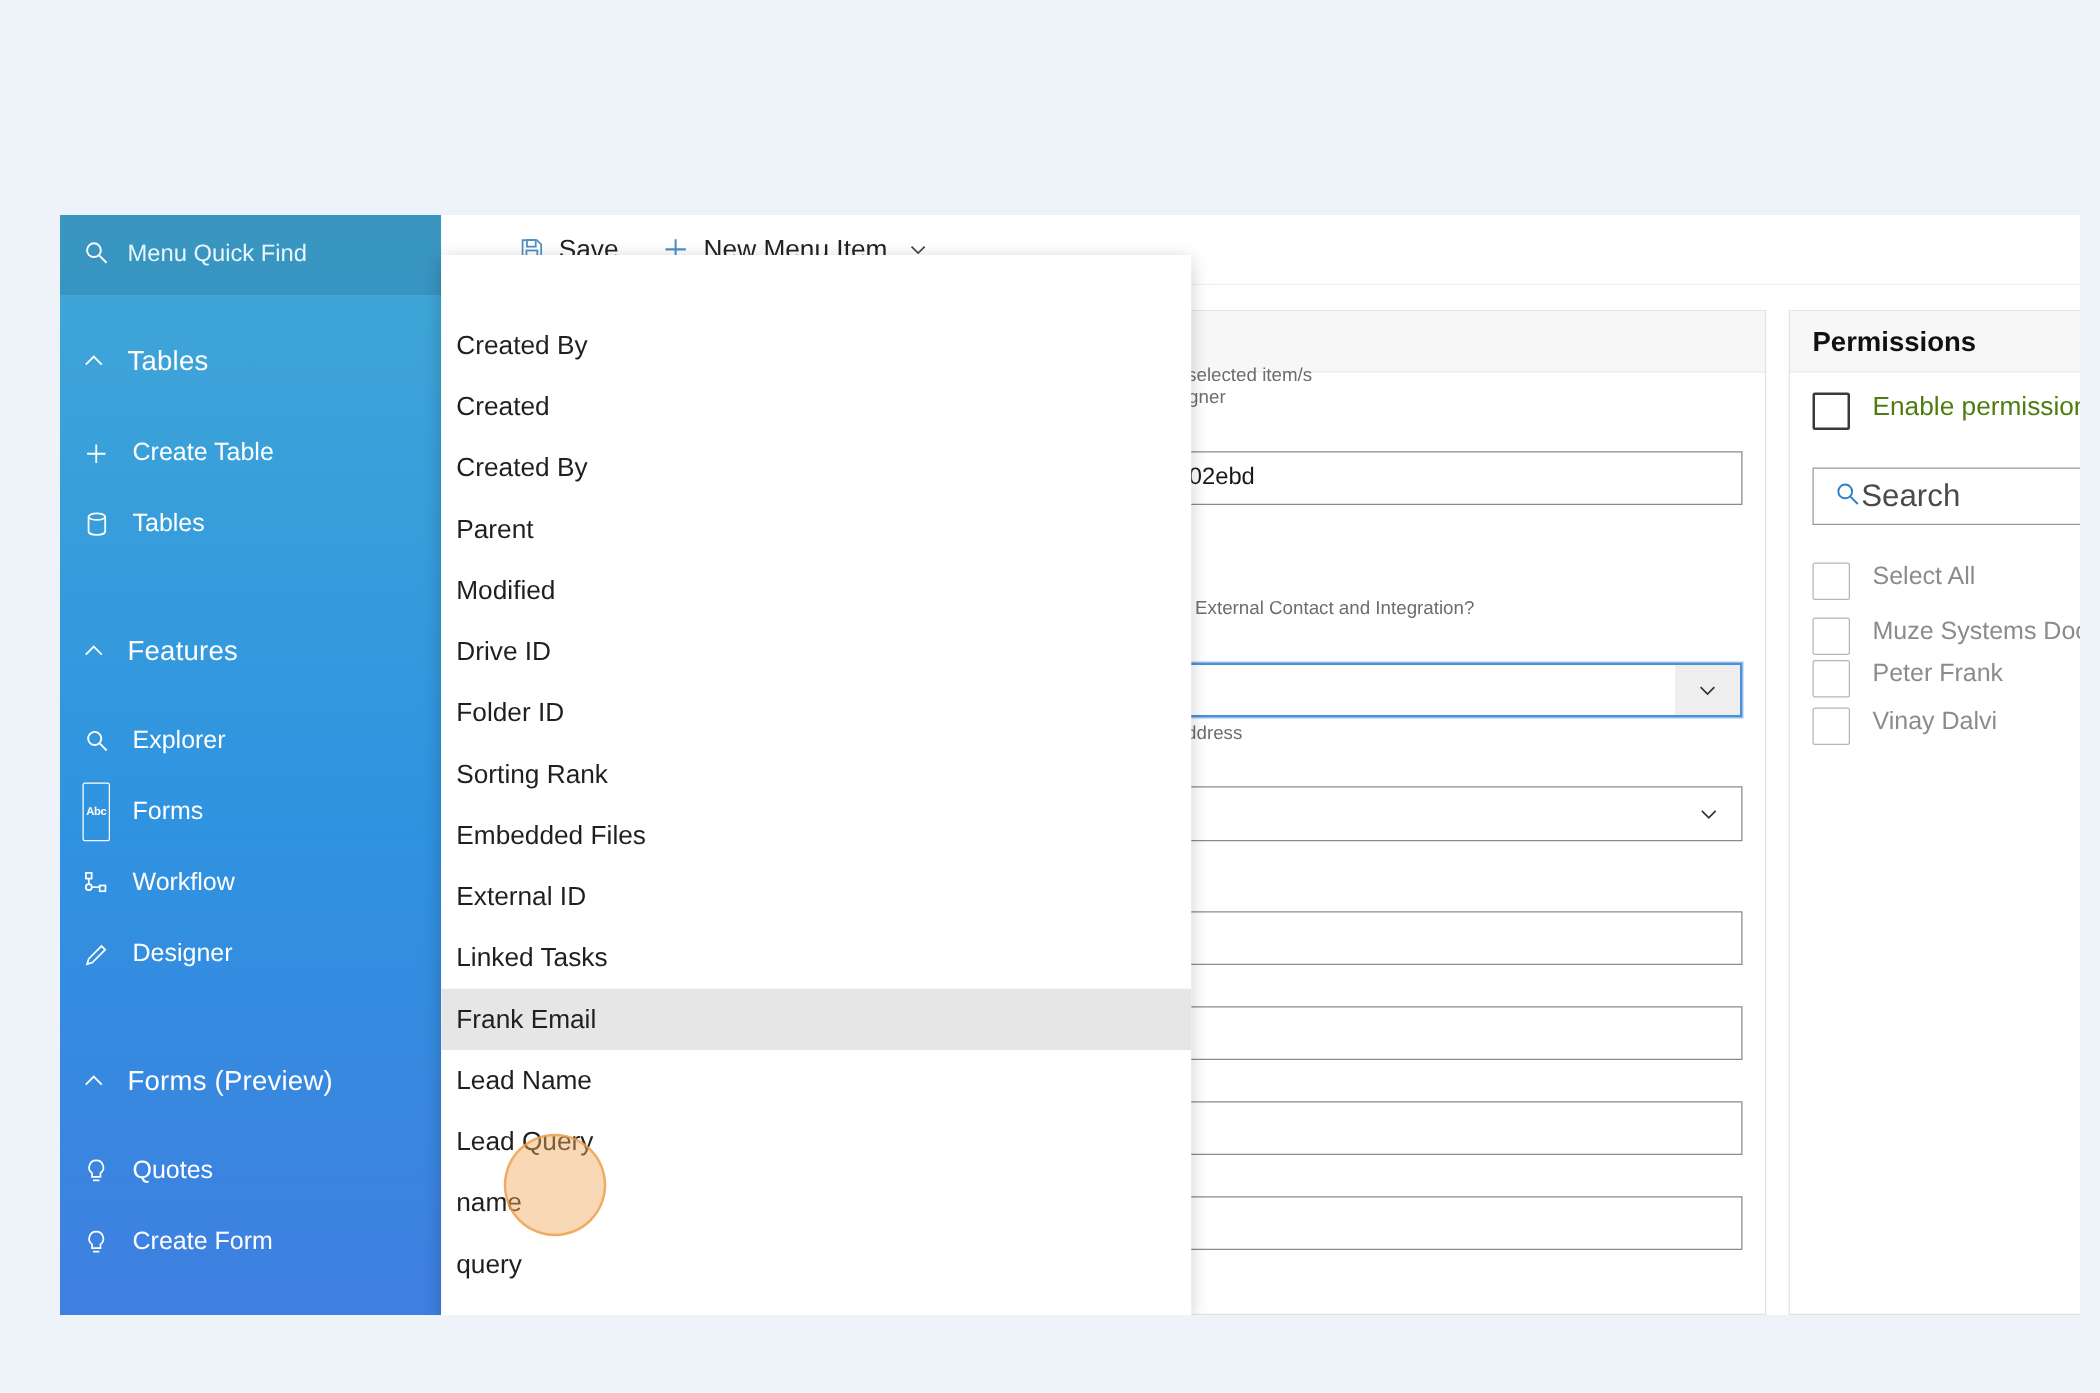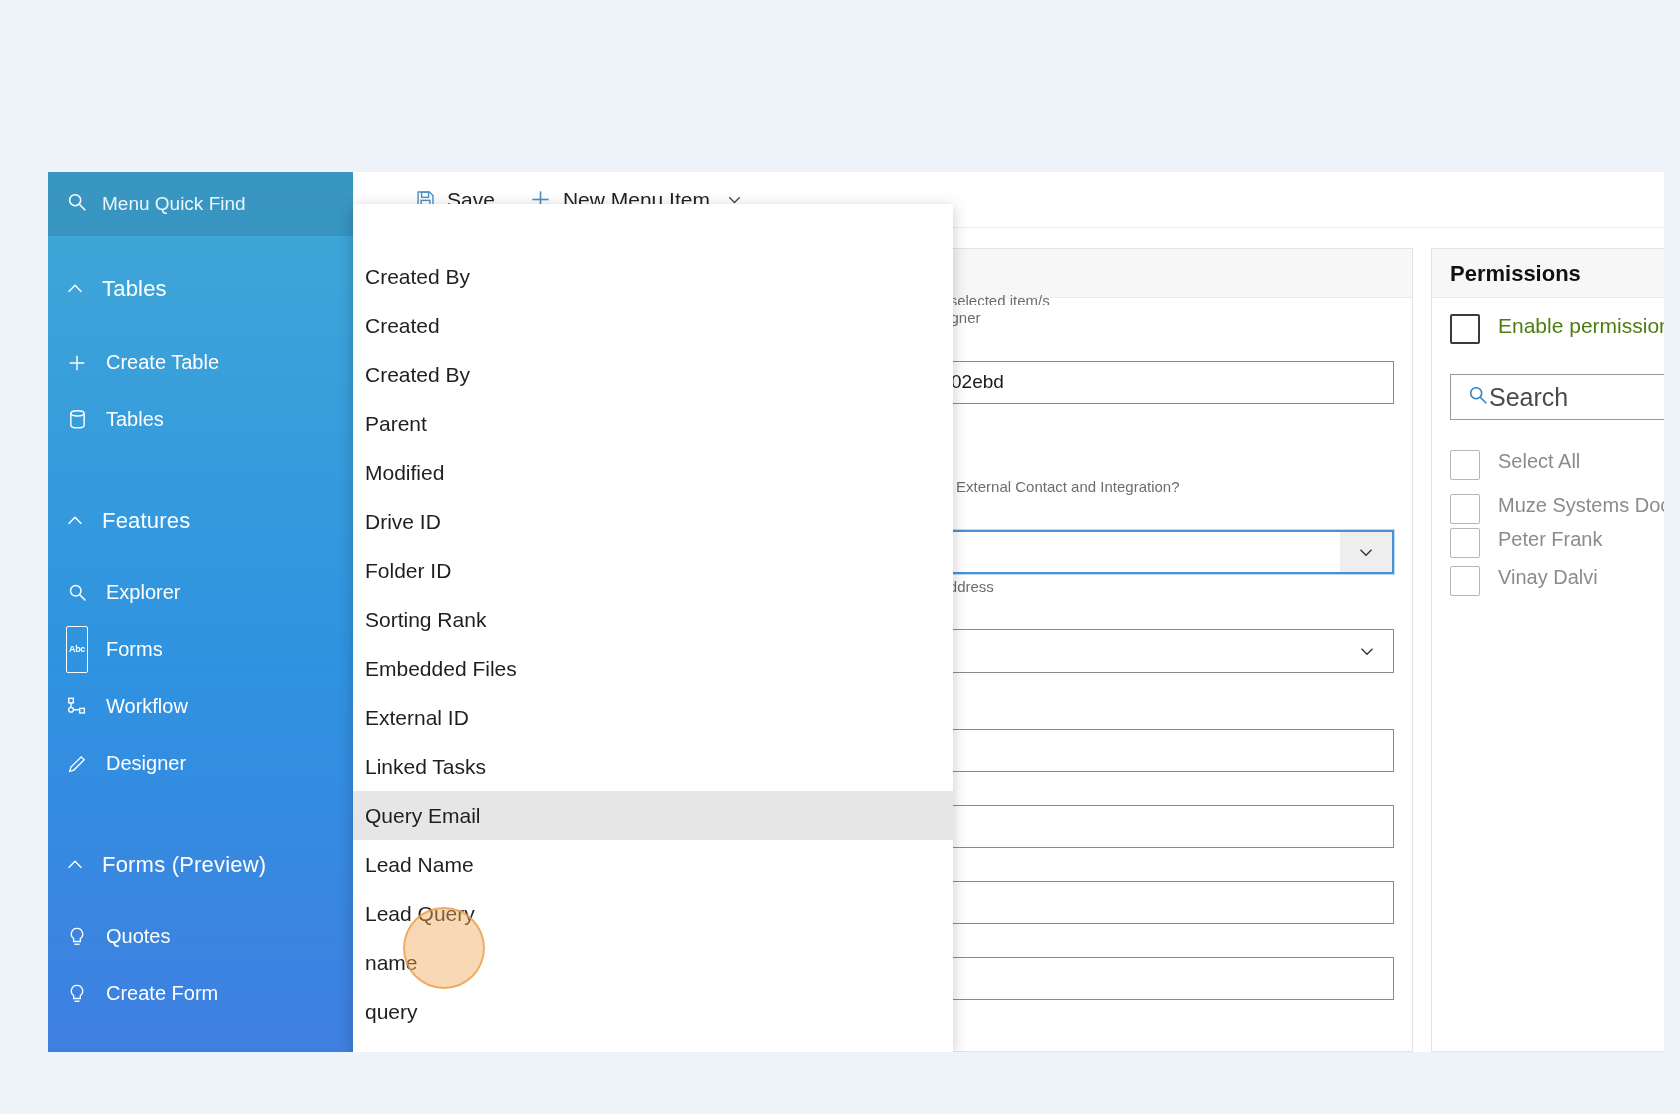--- a/index.html
+++ b/index.html
@@ -583,21 +583,21 @@
       <div class="dd-item">Created</div>
       <div class="dd-item">Created By</div>
       <div class="dd-item">Parent</div>
       <div class="dd-item">Modified</div>
       <div class="dd-item">Drive ID</div>
       <div class="dd-item">Folder ID</div>
       <div class="dd-item">Sorting Rank</div>
       <div class="dd-item">Embedded Files</div>
       <div class="dd-item">External ID</div>
       <div class="dd-item">Linked Tasks</div>
-      <div class="dd-item selected">Query Email</div>
+      <div class="dd-item selected">Frank Email</div>
       <div class="dd-item">Lead Name</div>
       <div class="dd-item">Lead Query</div>
       <div class="dd-item">name</div>
       <div class="dd-item">query</div>
     </div>
 
     <div id="click-ring"></div>
 
   </div>
 </div>

